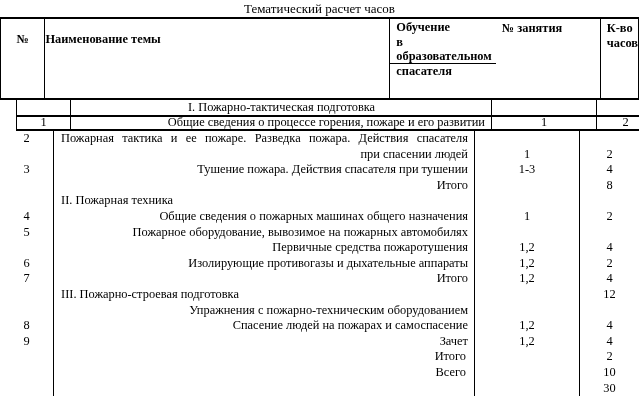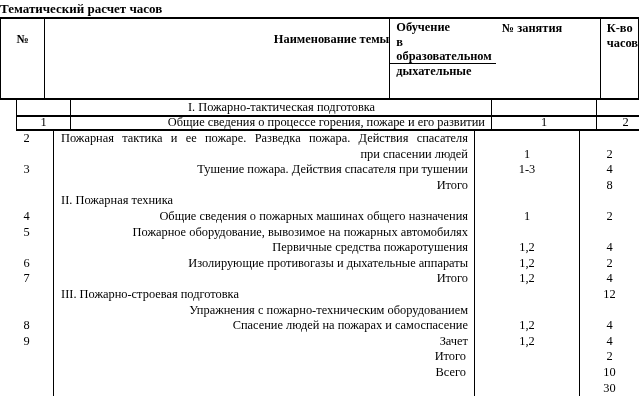--- a/index.html
+++ b/index.html
@@ -4,31 +4,31 @@
 <style>
   * { margin:0; padding:0; box-sizing:border-box; }
   html,body { background:#fff; }
   .page {
     position:relative; width:639px; height:413px; background:#ffffff;
     font-family:"Liberation Serif","DejaVu Serif",serif; color:#000;
     font-size:12.4px; overflow:hidden;
   }
   .title {
     position:absolute; top:1px; left:0; width:100%;
-    font-weight:bold; font-size:13px; line-height:15px;
+    text-align:center; font-weight:normal; font-size:13px; line-height:15px;
   }
   
   .thead {
     position:absolute; top:17px; left:0; width:639px; height:83px;
     border-top:2px solid #000; border-bottom:2px solid #000;
     border-left:1px solid #000; border-right:1px solid #000;
     display:flex;
   }
   .h-num   { width:54px;  border-right:1px solid #000; text-align:center; padding-top:13px; font-weight:bold; }
-  .h-topic { width:421px; border-right:1px solid #000; text-align:right; padding-top:13px; font-weight:bold; }
+  .h-topic { width:421px; border-right:1px solid #000; text-align:left; padding-top:13px; font-weight:bold; }
   .h-group { flex:1; display:flex; flex-direction:row; }
   .g-title { height:45px; border-bottom:1px solid #000; font-weight:bold; padding:1px 4px 0 6px; line-height:14.5px; }
   .g-sub   { flex:1; display:flex; }
   .g-lesson{ width:105px; border-right:1px solid #000; font-weight:bold; padding:2px 0 11px 6px; }
   .g-hours { flex:1; font-weight:bold; padding:2px 0 0 6px; line-height:14.5px; }
   
   .srow {
     position:absolute; left:0; width:639px; display:flex;
     border-left:1px solid #000; border-right:1px solid #000; border-bottom:2px solid #000;margin-left:16px;
   }
@@ -54,21 +54,21 @@
 
   <div class="title">Тематический расчет часов</div>
 
   <div class="thead">
     <div class="h-num">№</div>
     <div class="h-topic">Наименование темы</div>
     <div class="h-group">
       <div class="g-title">
         <span>Обучение</span><br>
         <span>в образовательном</span><br>
-        <span>дыхательные</span>
+        <span>спасателя</span>
       </div>
       <div class="g-sub">
         <div class="g-lesson">№ занятия</div>
         <div class="g-hours">
           <span>К-во</span><br>
           <span>часов</span>
         </div>
       </div>
     </div>
   </div>

